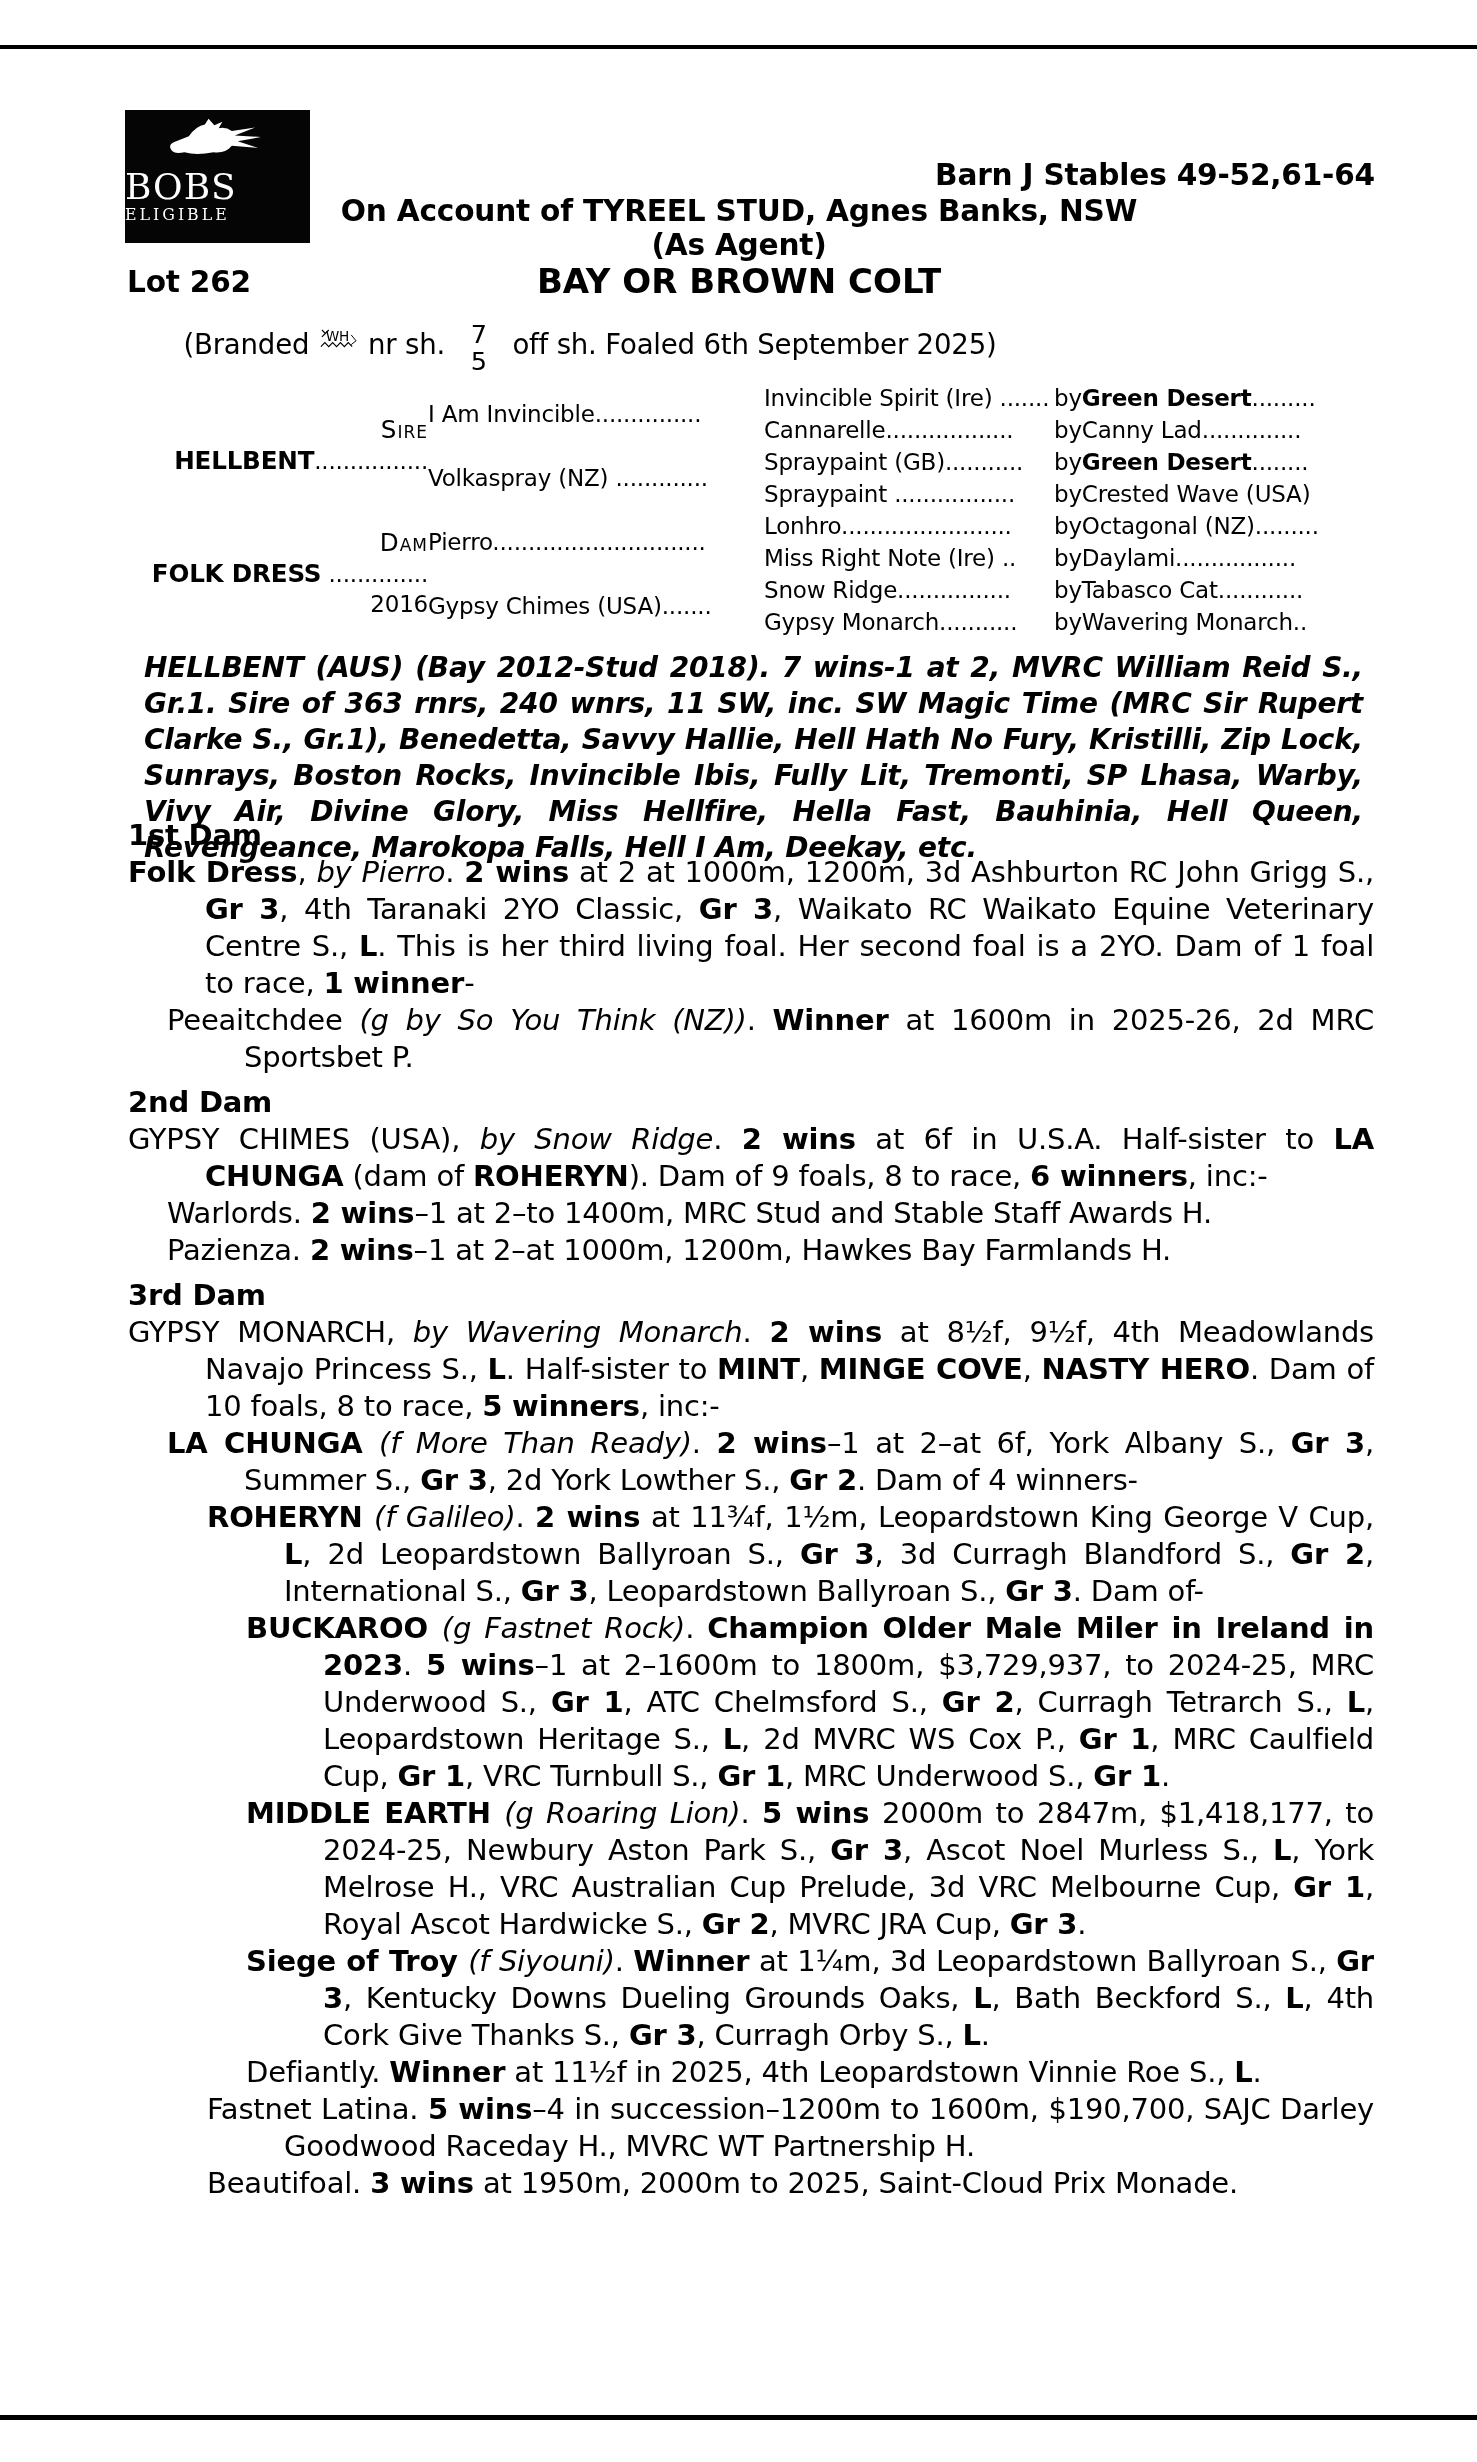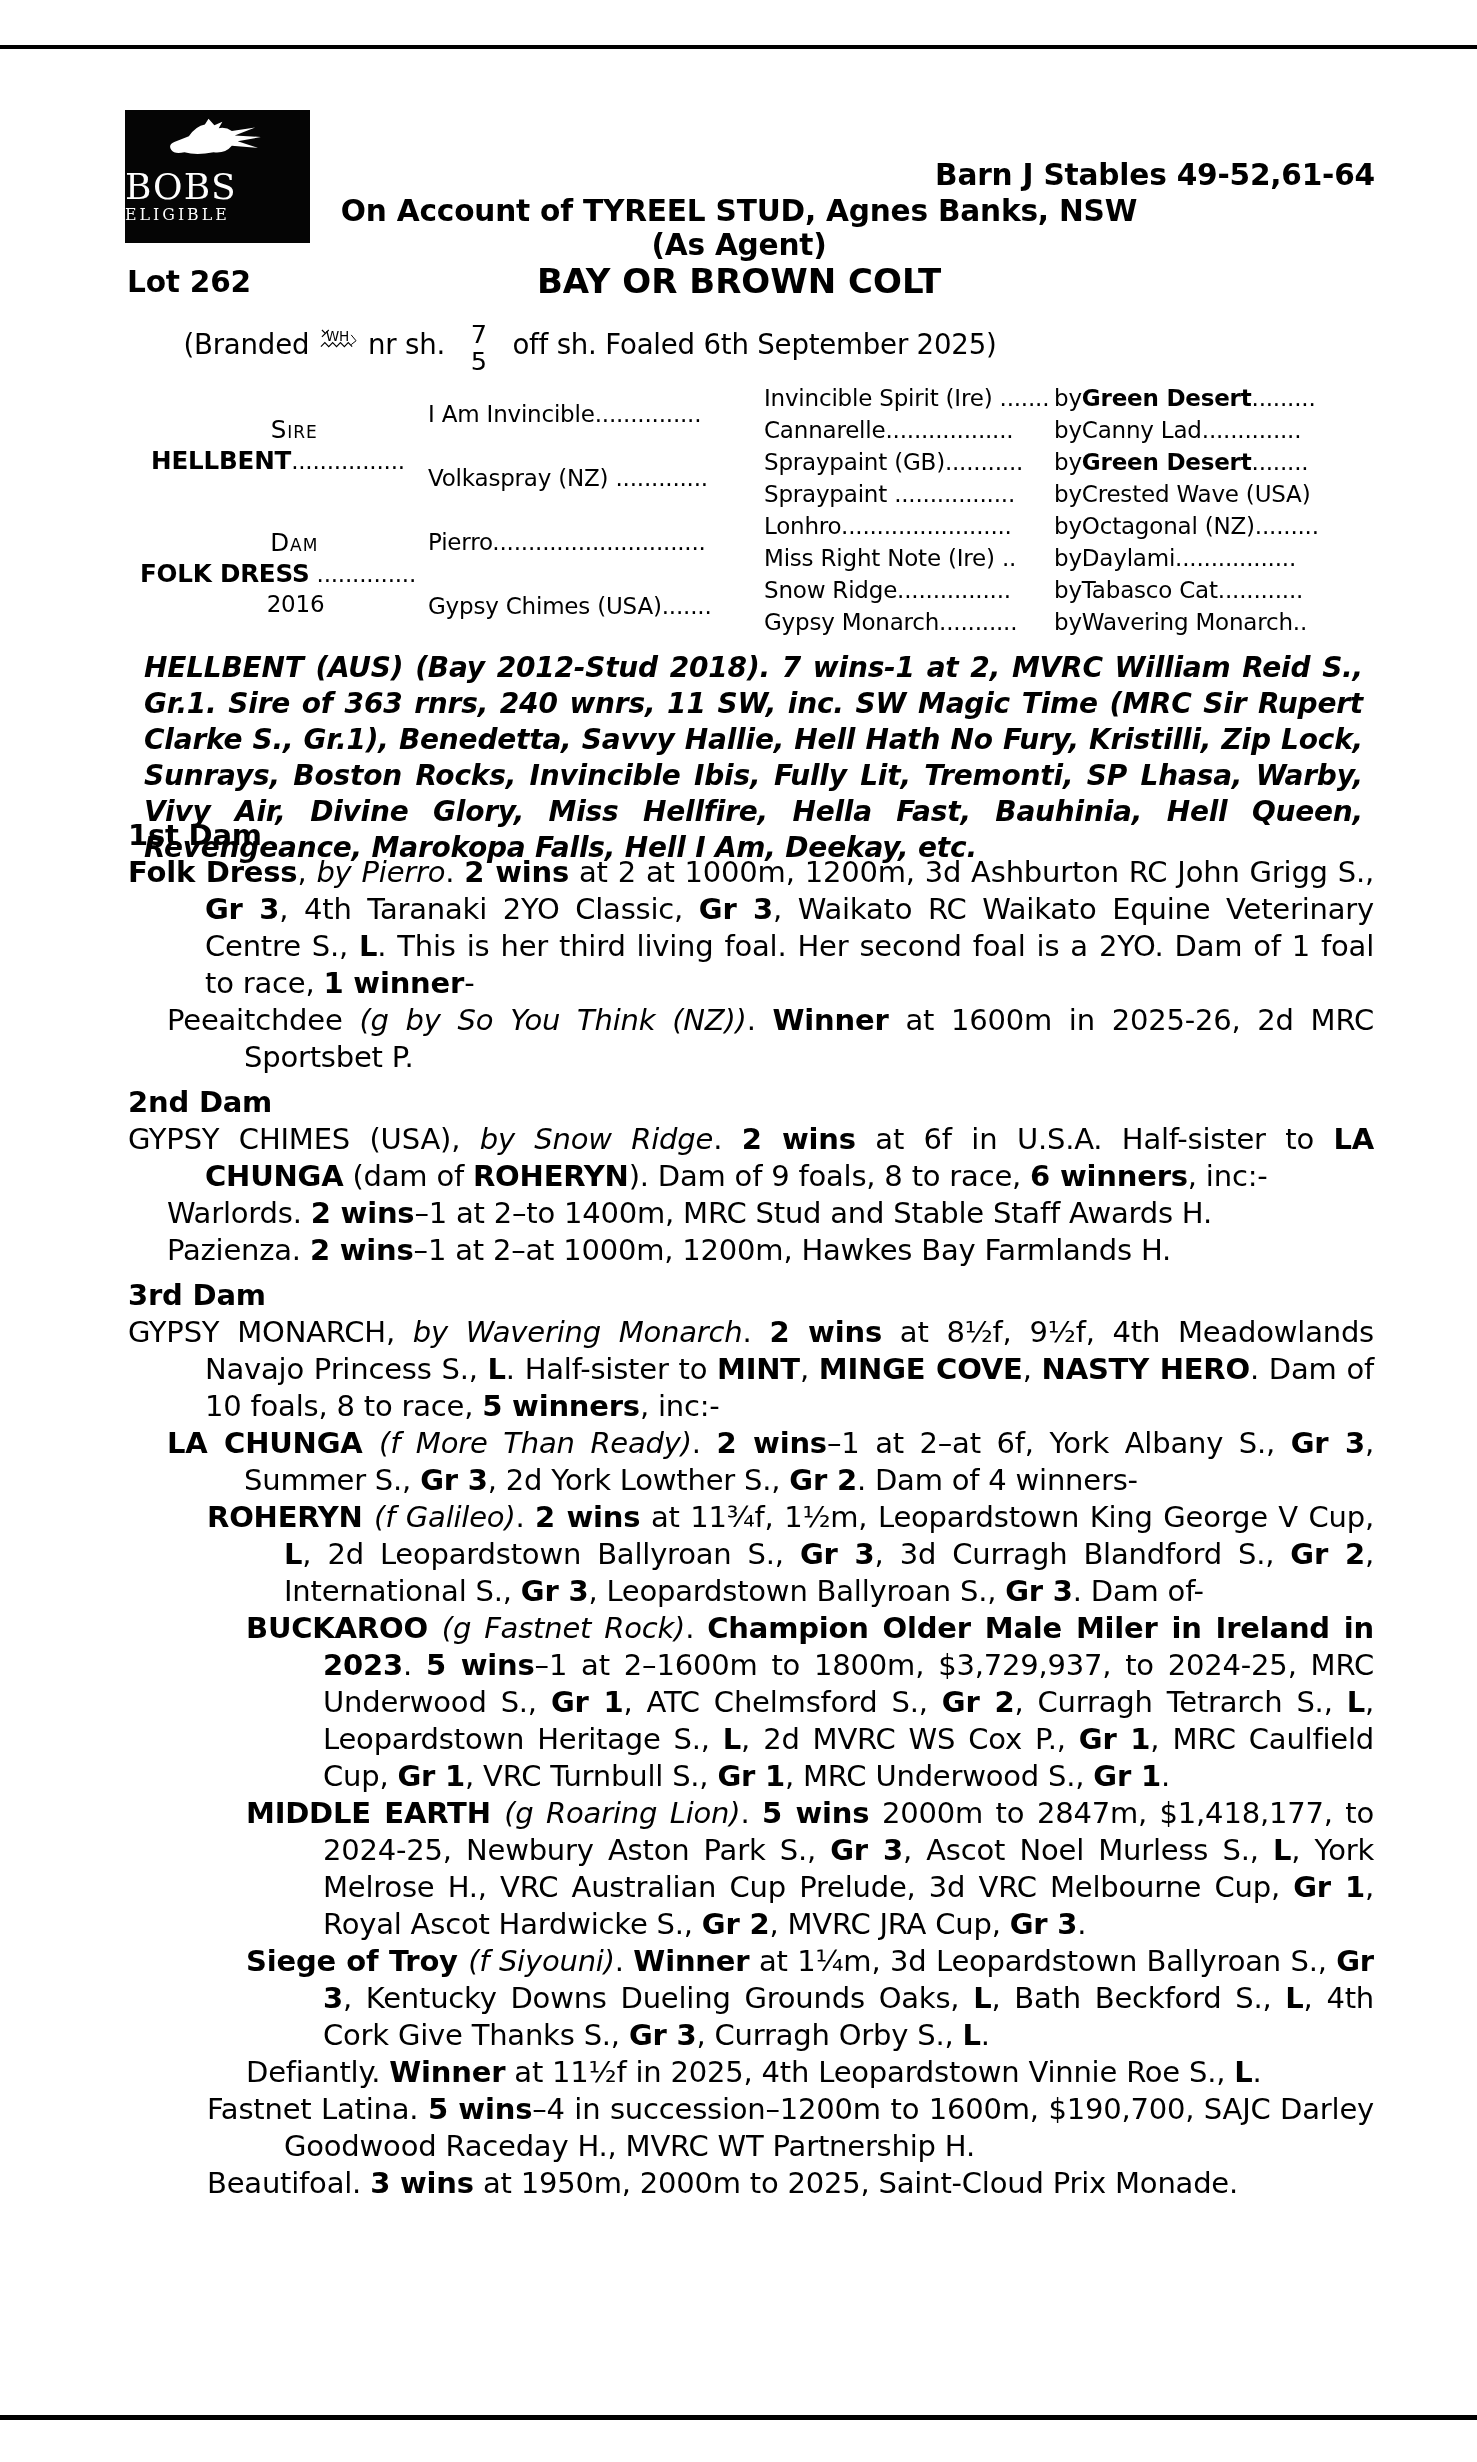--- a/index.html
+++ b/index.html
@@ -36,21 +36,21 @@
   .fraction{display:inline-flex;flex-direction:column;align-items:center;
     font-size:25.6px;line-height:26.6px;margin:0 25.6px;position:relative;top:3px;}
 
   
   .pedigree{
     position:absolute;left:128px;top:382px;width:1246px;
     display:grid;grid-template-columns:300px 336px 290px 320px;
     grid-auto-rows:32px;font-size:23px;
   }
   .pcell{display:flex;align-items:center;white-space:nowrap;overflow:hidden;}
-  .pcol1{flex-direction:column;align-items:center;justify-content:center;}
+  .pcol1{flex-direction:column;align-items:flex-end;justify-content:center;}
   .plabel{font-variant:small-caps;font-size:24.6px;letter-spacing:1px;margin-left:32.5px;line-height:29.6px;}
   .pnamewrap{line-height:31.5px;}
   .pname{font-weight:bold;font-size:24.6px;}
   .pyear{margin-left:35px;line-height:29.6px;}
   .b{font-weight:bold;}
   .i{font-style:italic;}
   .bi{font-weight:bold;font-style:italic;}
 
   
   .sire-summary{

